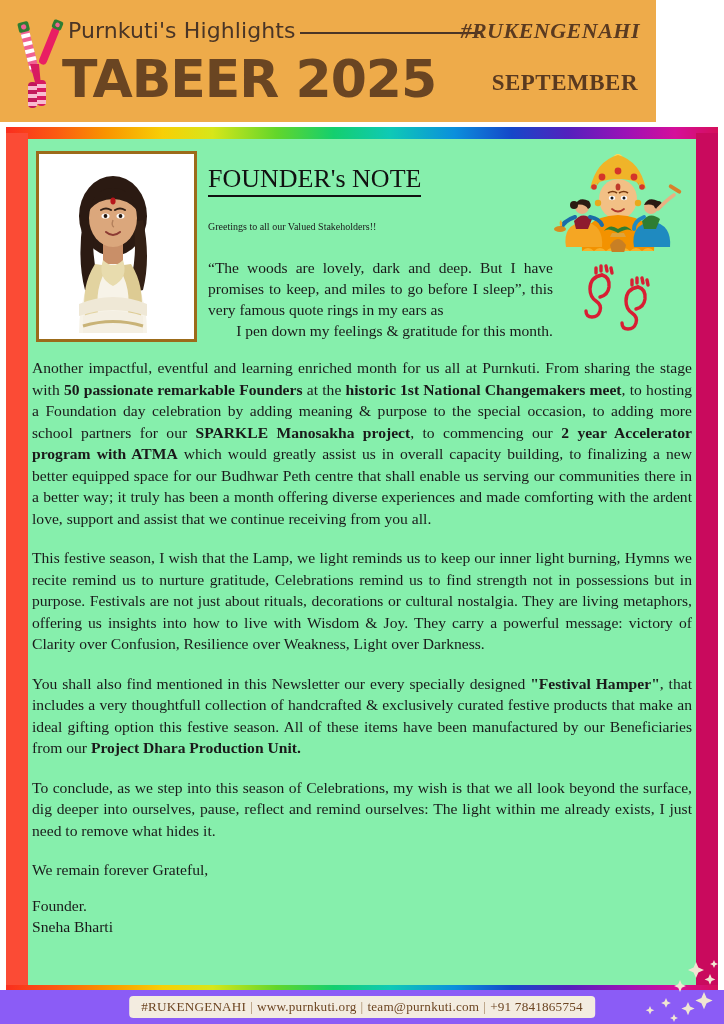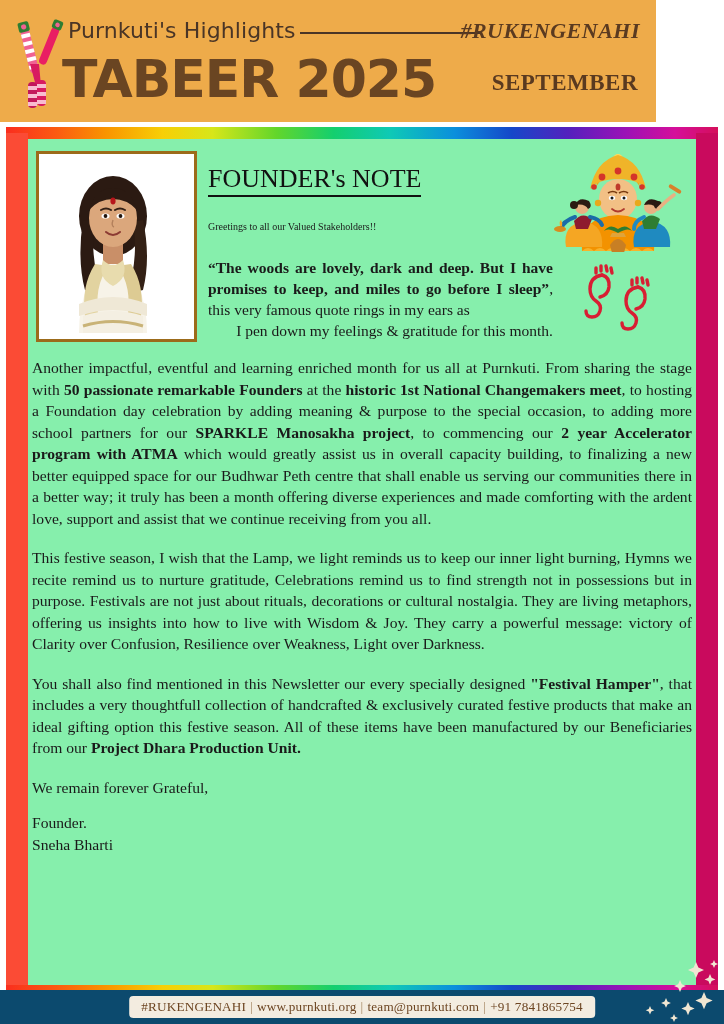--- a/index.html
+++ b/index.html
@@ -94,21 +94,21 @@
     position:absolute;left:180px;top:82px;width:350px;
     font-family:"Liberation Serif", serif;
     font-size:10px;color:#1a1a1a;
   }
   .note-quote{
     position:absolute;left:180px;top:118px;width:345px;
     font-family:"Liberation Serif", serif;
     font-size:15.5px;line-height:21px;color:#1a1a1a;
     text-align:justify;
   }
-  .note-quote b{font-weight:bold;}
+  .note-quote b{font-weight:normal;}
   .note-quote .tail{text-align:right;display:block;}
 
   .festival-art{
     position:absolute;right:4px;top:8px;width:148px;height:105px;
   }
   .feet-art{
     position:absolute;right:32px;top:120px;width:88px;height:80px;
   }
 
   .body-copy{
@@ -122,21 +122,21 @@
   }
   .body-copy p.plain{text-align:left;}
   .body-copy p:last-child{margin-bottom:0;}
   .body-copy b{font-weight:bold;}
   .sig{margin-top:-4px;}
   .sig div{font-family:"Liberation Serif", serif;font-size:15.6px;line-height:21.5px;color:#1a1a1a;}
 
   
   .footer{
     position:absolute;left:0;top:990px;width:724px;height:34px;
-    background:#0c4a6e;
+    background:#8b5cf6;
   }
   .footer-pill{
     position:absolute;left:50%;top:50%;transform:translate(-50%,-50%);
     background:#f3ece0;border-radius:4px;
     padding:3px 12px;white-space:nowrap;
     font-family:"Liberation Serif", serif;
     font-size:13.2px;color:#6d4522;letter-spacing:.2px;
   }
   .footer-pill .sep{color:#a88a66;padding:0 4px;}
   .sparkles{
@@ -330,20 +330,21 @@
     </div>
 
     <div class="body-copy">
 
       <p><span>Another impactful, eventful and learning enriched month for us all at Purnkuti. From sharing the stage with </span><b>50 passionate remarkable Founders</b><span> at the </span><b>historic 1st National Changemakers meet</b><span>, to hosting a Foundation day celebration by adding meaning &amp; purpose to the special occasion, to adding more school partners for our </span><b>SPARKLE Manosakha project</b><span>, to commencing our </span><b>2 year Accelerator program with ATMA</b><span> which would greatly assist us in overall capacity building, to finalizing a new better equipped space for our Budhwar Peth centre that shall enable us serving our communities there in a better way; it truly has been a month offering diverse experiences and made comforting with the ardent love, support and assist that we continue receiving from you all.</span></p>
 
       <p>This festive season, I wish that the Lamp, we light reminds us to keep our inner light burning, Hymns we recite remind us to nurture gratitude, Celebrations remind us to find strength not in possessions but in purpose. Festivals are not just about rituals, decorations or cultural nostalgia. They are living metaphors, offering us insights into how to live with Wisdom &amp; Joy. They carry a powerful message: victory of Clarity over Confusion, Resilience over Weakness, Light over Darkness.</p>
 
       <p><span>You shall also find mentioned in this Newsletter our every specially designed </span><b>"Festival Hamper"</b><span>, that includes a very thoughtfull collection of handcrafted &amp; exclusively curated festive products that make an ideal gifting option this festive season. All of these items have been manufactured by our Beneficiaries from our </span><b>Project Dhara Production Unit.</b></p>
 
+      <p>To conclude, as we step into this season of Celebrations, my wish is that we all look beyond the surface, dig deeper into ourselves, pause, reflect and remind ourselves: The light within me already exists, I just need to remove what hides it.</p>
 
       <p class="plain">We remain forever Grateful,</p>
 
       <div class="sig">
         <div>Founder.</div>
         <div>Sneha Bharti</div>
       </div>
     </div>
   </div>
 

